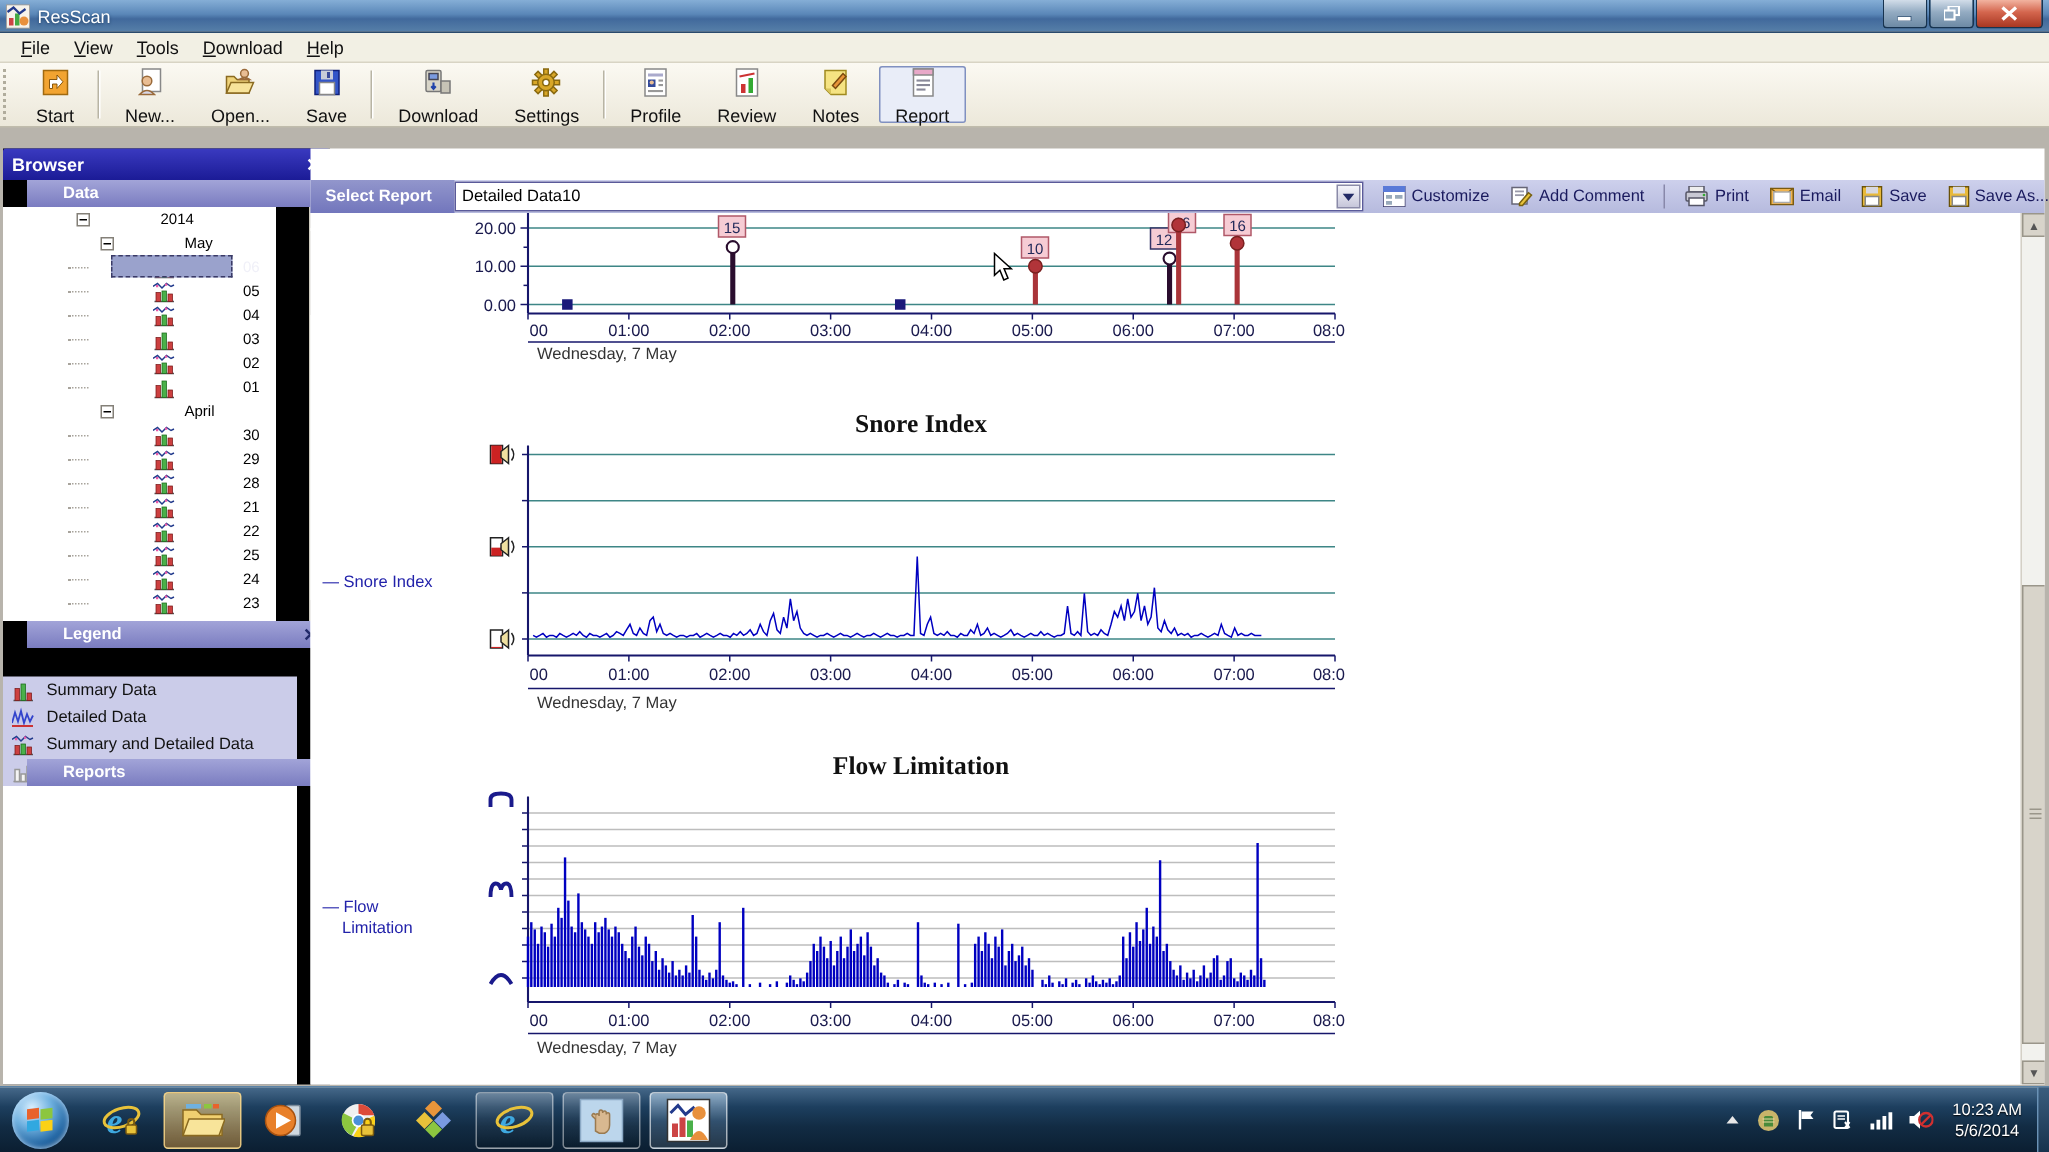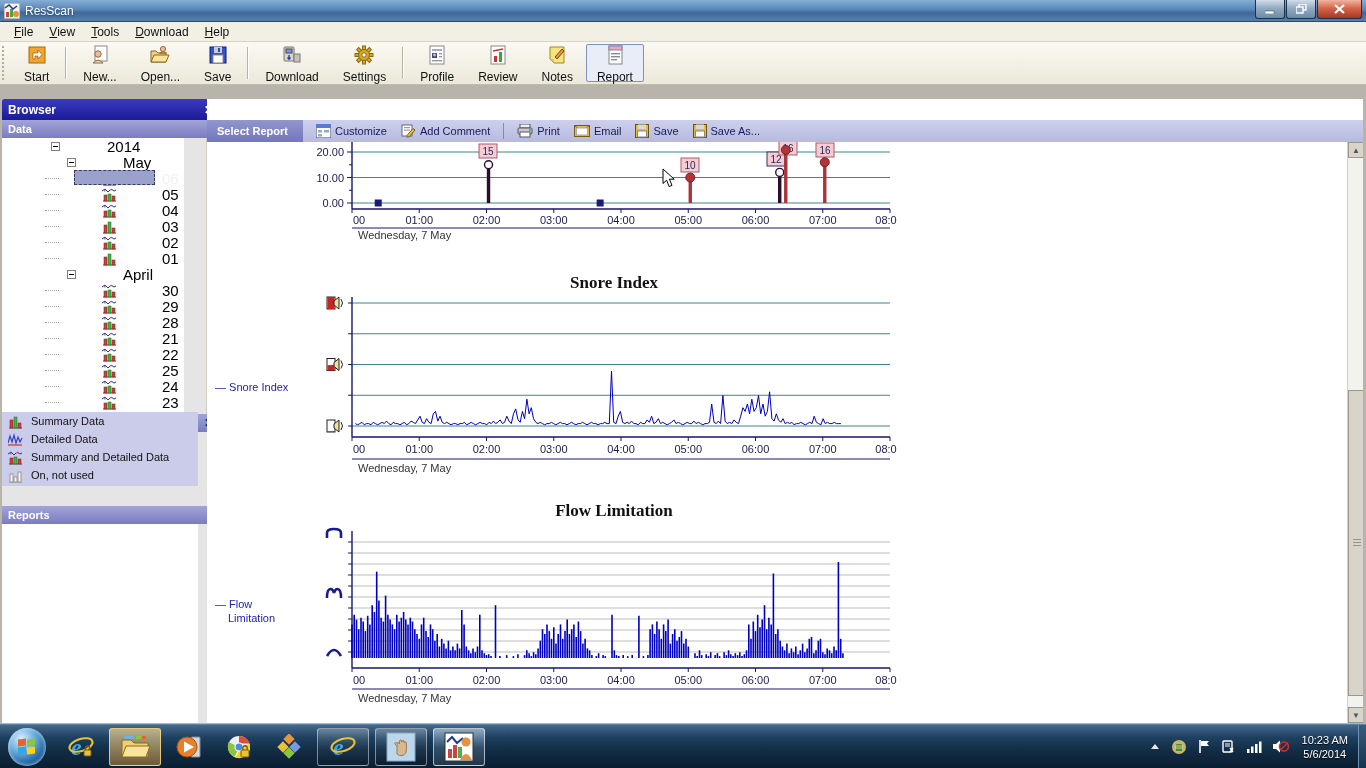--- a/index.html
+++ b/index.html
@@ -29,43 +29,43 @@
     background:linear-gradient(#fbf9f2,#ece8da); border-bottom:1px solid #c0bcac;
     display:flex; align-items:stretch; }
   .tb-grip { width:8px; margin:4px 2px; border-left:2px dotted #b0ac9c; }
   .tb-btn { display:flex; flex-direction:column; align-items:center; justify-content:center;
     padding:2px 10px 1px 10px; font-size:12px; color:#111; margin:2px 1px; border:1px solid transparent; }
   .tb-btn.pressed { border:1px solid #8090c0; background:#e9edf8; border-radius:2px; }
   .tb-btn svg { margin-bottom:1px; }
   .tb-sep { width:2px; margin:5px 4px; border-left:1px solid #b8b4a4; border-right:1px solid #ffffff; }
 
   
-  .browser-panel { position:absolute; left:2px; top:99px; width:218px; bottom:45px; background:#e5e5e5; }
+  .browser-panel { position:absolute; left:2px; top:99px; width:218px; bottom:45px; background:#000000; }
   .bp-title { position:absolute; left:0; top:0; width:100%; height:21px;
     background:linear-gradient(#3a3ac0,#1b1b96); color:#fff; font-weight:bold; font-size:12px;
     display:flex; align-items:center; padding:0 6px; border-radius:2px 2px 0 0; }
   .bp-x { margin-left:auto; font-weight:bold; font-size:12px; color:#fff; }
-  .sec-hdr { position:absolute; left:0; width:100%; height:18px;
+  .sec-hdr { position:absolute; left:16px; width:100%; height:18px;
     background:linear-gradient(#a2a4d8,#7divid 0); background:linear-gradient(#a2a4d8,#7a7cc0);
-    color:#fff; font-weight:bold; font-size:11px; display:flex; align-items:center; padding:0 6px; }
+    color:#fff; font-weight:bold; font-size:11px; display:flex; align-items:center; padding:0 24px; }
   .sec-hdr .bp-x { color:#222a6a; }
   #tree { position:absolute; left:0; top:39px; width:182px; height:276px; overflow:hidden; background:#fff; }
-  .tree-row { position:relative; height:16px; display:flex; align-items:center; font-size:15px; color:#000;gap:43px; }
+  .tree-row { position:relative; height:16px; display:flex; align-items:center; font-size:10px; color:#000;gap:43px; }
   .expander { width:9px; height:9px; border:1px solid #848078; background:#fff; position:relative; margin-right:4px; flex:none; }
   .expander::after { content:""; position:absolute; left:1px; top:3px; width:5px; height:1px; background:#000; }
   .tree-stub { height:1px; border-top:1px dotted #a8a49c; flex:none; }
   .day-ico { width:15px; height:15px; flex:none; margin-right:2px; }
   .day-num { width:17px; flex:none; }
   .day-bar { height:9px; background:#f6a12f; border:1px solid #b87a1a; flex:none; margin-left:3px; }
   .day-sel { position:absolute; left:72px; top:0; height:15px; background:#9aa2cc; border:1px dashed #3a3a66; }
   .tree-sb { position:absolute; right:0; top:39px; width:14px; height:276px; background:#efefe9; border-left:1px solid #d0ccc0; }
   .sb-btn { position:absolute; left:0; width:14px; height:14px; background:#d8d4ca; border:1px solid #9a968a;
     font-size:7px; color:#555; display:flex; align-items:center; justify-content:center; }
   .sb-thumb { position:absolute; left:0; width:14px; background:#d8d4ca; border:1px solid #9a968a; }
-  #legend-body { position:absolute; left:0; top:313px; width:196px; height:74px; background:#cbcce9; }
+  #legend-body { position:absolute; left:0; top:352px; width:196px; height:74px; background:#cbcce9; }
   .legend-row { height:18px; display:flex; align-items:center; font-size:11px; color:#111; padding-left:6px; }
   .legend-row svg { margin-right:8px; flex:none; }
   .reports-body { position:absolute; left:0; top:425px; width:196px; bottom:0; background:#fff; }
 
   
   .report-panel { position:absolute; left:207px; top:99px; width:1156px; bottom:45px; background:#fff; }
   .rp-title { position:absolute; left:0; top:0; width:100%; height:21px;
     background:linear-gradient(#2a2ab4,#0c0c8c); color:#fff; display:flex; align-items:center;
     padding:0 8px; font-size:12px; font-weight:bold; }
   .brand { margin-left:auto; margin-right:18px; font-family:"Liberation Serif", serif; font-style:italic;
@@ -551,20 +551,28 @@
     <div class="sec-hdr" style="top:407px;">
       <span>Reports</span>
     </div>
     <div class="reports-body"></div>
   </div>
 
   <div class="report-panel">
     <span class="rp-x">✕</span>
     <div class="rp-bar">
       <div class="sel-label">Select Report</div>
+      <div class="combo">
+        <span class="combo-text">Detailed Data10</span>
+        <span class="combo-btn">
+          <svg width="8" height="5" viewBox="0 0 8 5">
+              <polygon points="0,0 8,0 4,5" fill="#222a66"></polygon>
+            </svg>
+        </span>
+      </div>
       <div id="actions" style="display:flex;align-items:center;margin-left:6px;">
           <div class="rp-action">
             <span style="display:flex">
               <svg width="15" height="14" viewBox="0 0 15 14">
                 <rect x="0" y="0" width="15" height="14" fill="#fff" stroke="#336"></rect>
                 <rect x="0" y="0" width="15" height="4" fill="#5a7ad8"></rect>
                 <rect x="2" y="6" width="4" height="2.5" fill="#9ab"></rect>
                 <rect x="8" y="6" width="5" height="2.5" fill="#9ab"></rect>
                 <rect x="2" y="10" width="4" height="2.5" fill="#9ab"></rect>
               </svg>

